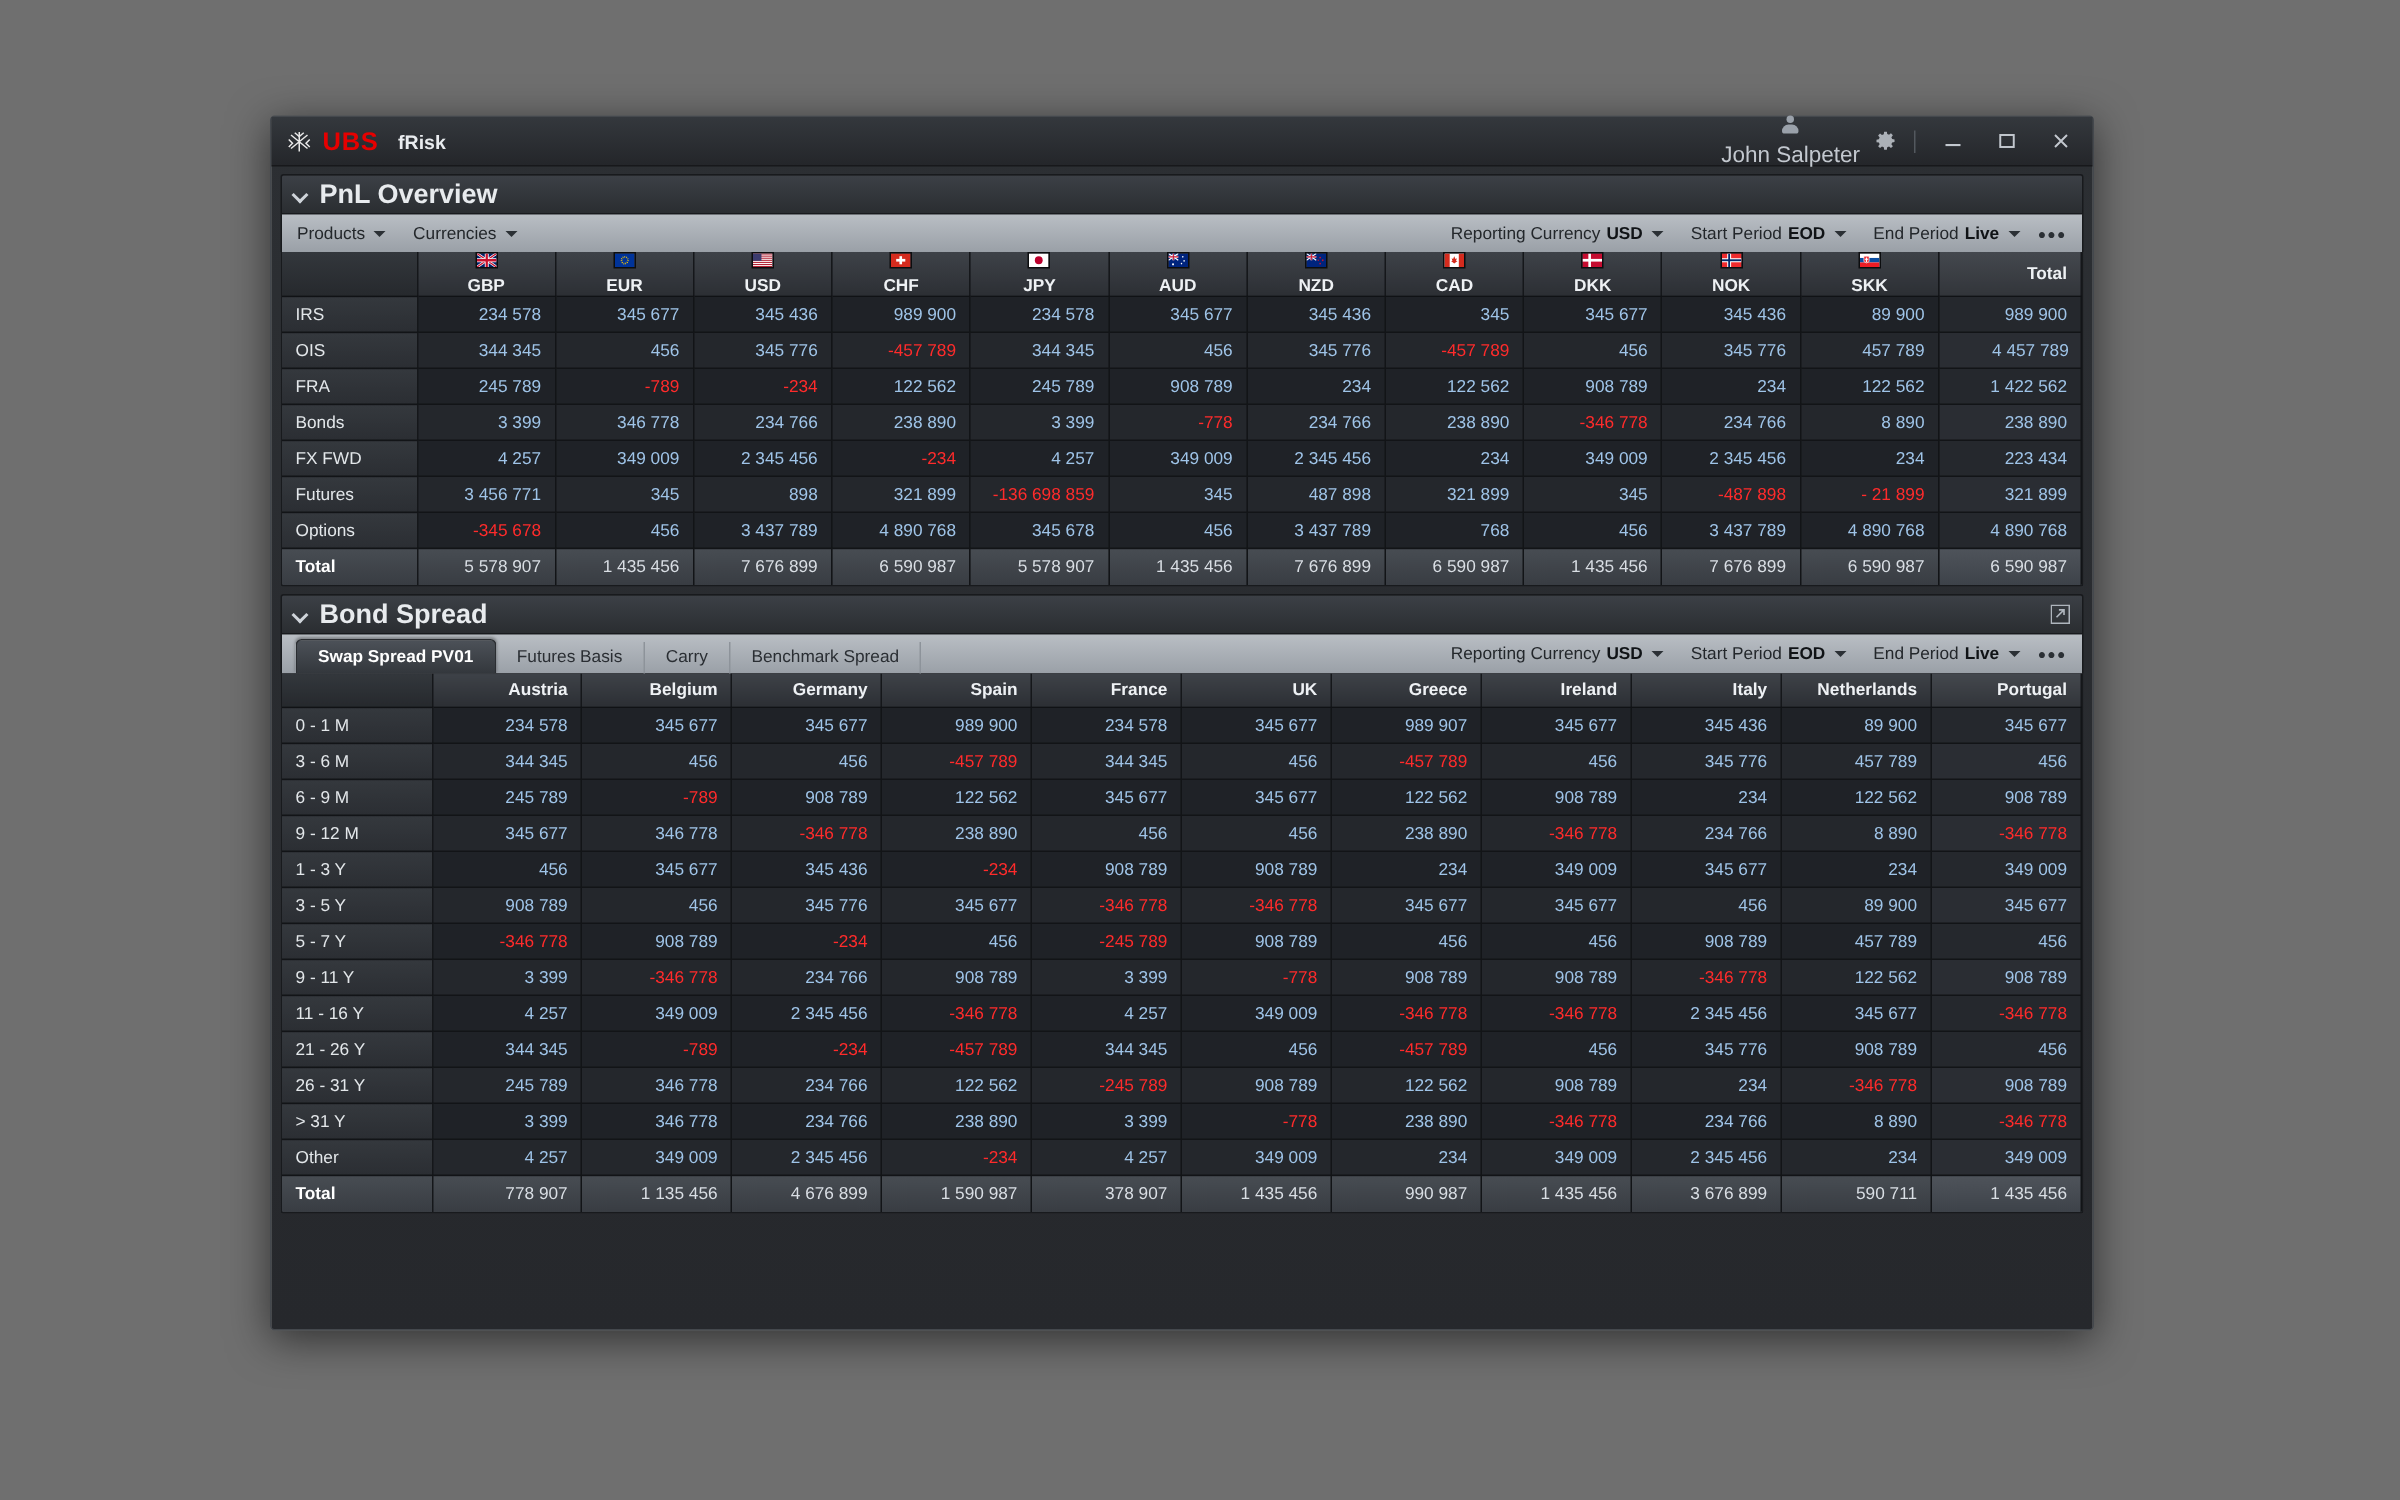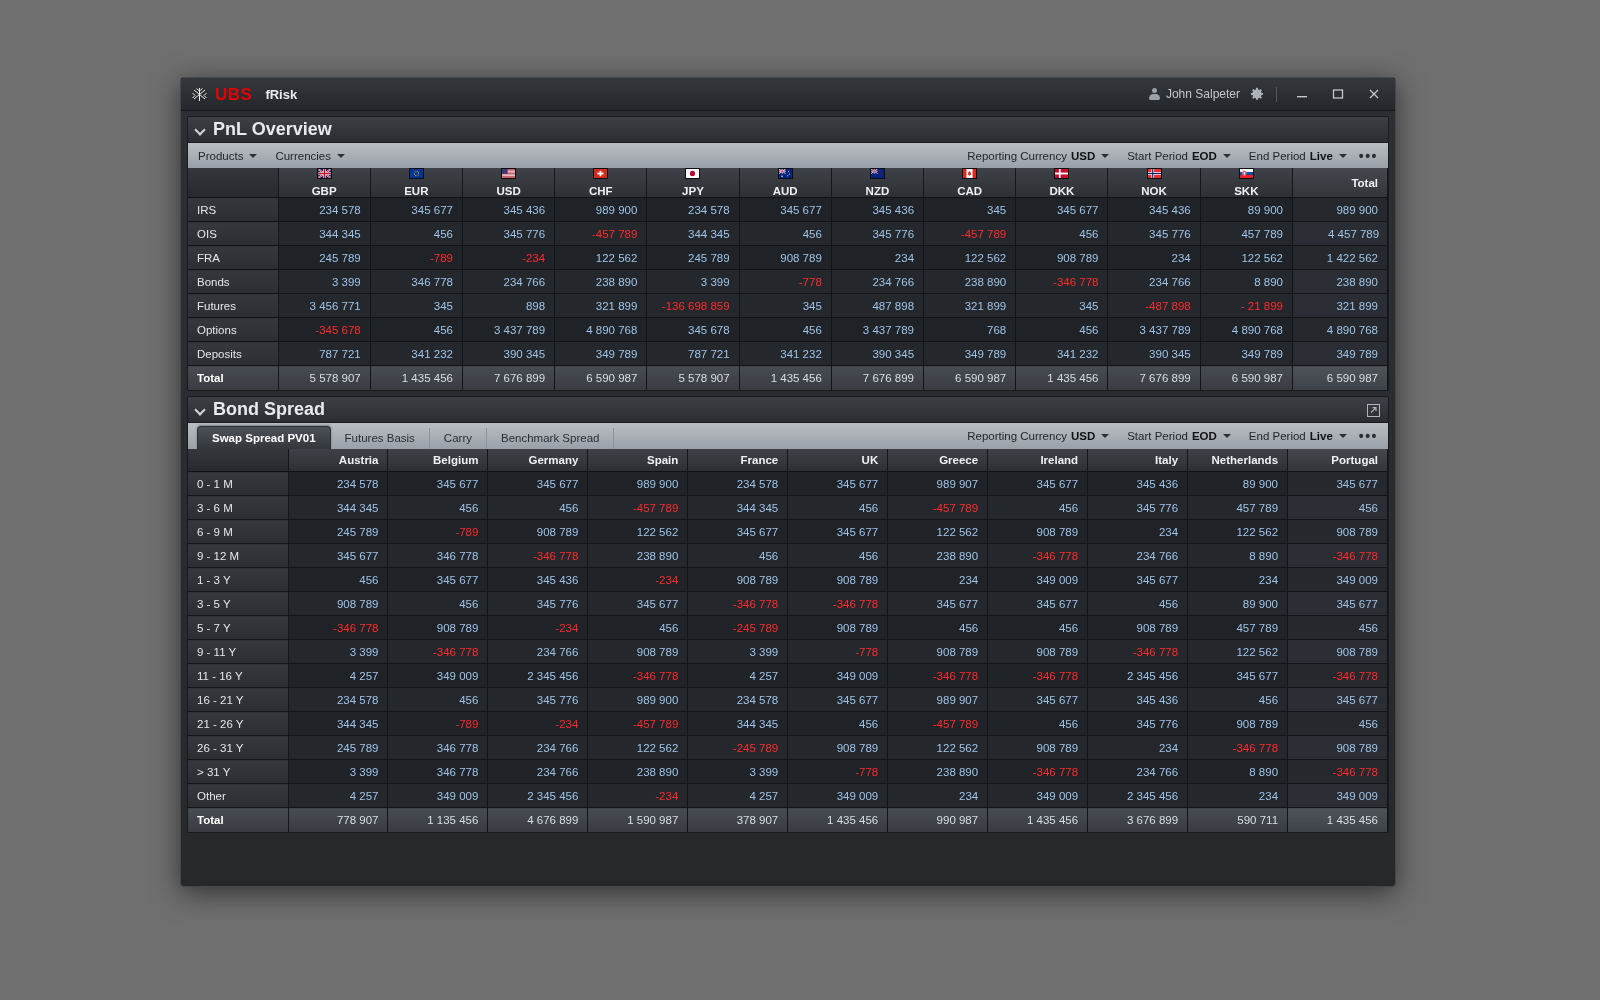--- a/index.html
+++ b/index.html
@@ -33,21 +33,21 @@
   .ubs-keys svg { display:block; }
   .ubs-word {
     color: #e60000; font-size: 17px; font-weight: bold;
     letter-spacing: .5px; line-height: 1;
   }
   .frisk {
     color: #e9ecef; font-size: 13px; font-weight: bold;
     margin-left: 6px;
   }
   .tb-right { margin-left: auto; display: flex; align-items: center; gap: 10px; }
-  .user { display:flex; align-items:center; gap:6px; color:#c3c8cf; font-size:12px; }
+  .user { display:flex; align-items:center; gap:6px; color:#c3c8cf; font-size:15px;flex-direction:column; }
   .user-ico { width: 11px; height: 12px; position: relative; }
   .user-ico::before { content:""; position:absolute; left:3px; top:0; width:5px; height:5px; border-radius:50%; background:#9aa1aa; }
   .user-ico::after { content:""; position:absolute; left:0; top:6px; width:11px; height:6px; border-radius:5px 5px 2px 2px; background:#9aa1aa; }
   .gear { width: 14px; height: 14px; opacity:.85; }
   .tb-sep { width:1px; height:15px; background:#53585e; margin:0 2px; }
   .win-btn { width: 26px; height: 20px; display:flex; align-items:center; justify-content:center; color:#c3c8cf; }
   .win-btn svg { display:block; }
 
   
   .panel { margin: 5px 6px 0 6px; }
@@ -474,20 +474,35 @@
               <td class="">238 890</td>
               <td class="">3 399</td>
               <td class="neg">-778</td>
               <td class="">234 766</td>
               <td class="">238 890</td>
               <td class="neg">-346 778</td>
               <td class="">234 766</td>
               <td class="">8 890</td>
               <td class="totcol ">238 890</td>
             </tr>
+            <tr class="odd">
+              <td class="rowhdr">FX FWD</td>
+              <td class="">4 257</td>
+              <td class="">349 009</td>
+              <td class="">2 345 456</td>
+              <td class="neg">-234</td>
+              <td class="">4 257</td>
+              <td class="">349 009</td>
+              <td class="">2 345 456</td>
+              <td class="">234</td>
+              <td class="">349 009</td>
+              <td class="">2 345 456</td>
+              <td class="">234</td>
+              <td class="totcol ">223 434</td>
+            </tr>
             <tr class="even">
               <td class="rowhdr">Futures</td>
               <td class="">3 456 771</td>
               <td class="">345</td>
               <td class="">898</td>
               <td class="">321 899</td>
               <td class="neg">-136 698 859</td>
               <td class="">345</td>
               <td class="">487 898</td>
               <td class="">321 899</td>
@@ -503,35 +518,20 @@
               <td class="">3 437 789</td>
               <td class="">4 890 768</td>
               <td class="">345 678</td>
               <td class="">456</td>
               <td class="">3 437 789</td>
               <td class="">768</td>
               <td class="">456</td>
               <td class="">3 437 789</td>
               <td class="">4 890 768</td>
               <td class="totcol ">4 890 768</td>
-            </tr>
-            <tr class="even">
-              <td class="rowhdr">Deposits</td>
-              <td class="">787 721</td>
-              <td class="">341 232</td>
-              <td class="">390 345</td>
-              <td class="">349 789</td>
-              <td class="">787 721</td>
-              <td class="">341 232</td>
-              <td class="">390 345</td>
-              <td class="">349 789</td>
-              <td class="">341 232</td>
-              <td class="">390 345</td>
-              <td class="">349 789</td>
-              <td class="totcol ">349 789</td>
             </tr>
             <tr class="total">
               <td class="rowhdr">Total</td>
               <td>5 578 907</td>
               <td>1 435 456</td>
               <td>7 676 899</td>
               <td>6 590 987</td>
               <td>5 578 907</td>
               <td>1 435 456</td>
               <td>7 676 899</td>
@@ -743,34 +743,20 @@
               <td class="">2 345 456</td>
               <td class="neg ">-346 778</td>
               <td class="">4 257</td>
               <td class="">349 009</td>
               <td class="neg ">-346 778</td>
               <td class="neg ">-346 778</td>
               <td class="">2 345 456</td>
               <td class="">345 677</td>
               <td class="neg totcol">-346 778</td>
             </tr>
-            <tr class="even">
-              <td class="rowhdr">16 - 21 Y</td>
-              <td class="">234 578</td>
-              <td class="">456</td>
-              <td class="">345 776</td>
-              <td class="">989 900</td>
-              <td class="">234 578</td>
-              <td class="">345 677</td>
-              <td class="">989 907</td>
-              <td class="">345 677</td>
-              <td class="">345 436</td>
-              <td class="">456</td>
-              <td class="totcol">345 677</td>
-            </tr>
             <tr class="odd">
               <td class="rowhdr">21 - 26 Y</td>
               <td class="">344 345</td>
               <td class="neg ">-789</td>
               <td class="neg ">-234</td>
               <td class="neg ">-457 789</td>
               <td class="">344 345</td>
               <td class="">456</td>
               <td class="neg ">-457 789</td>
               <td class="">456</td>

